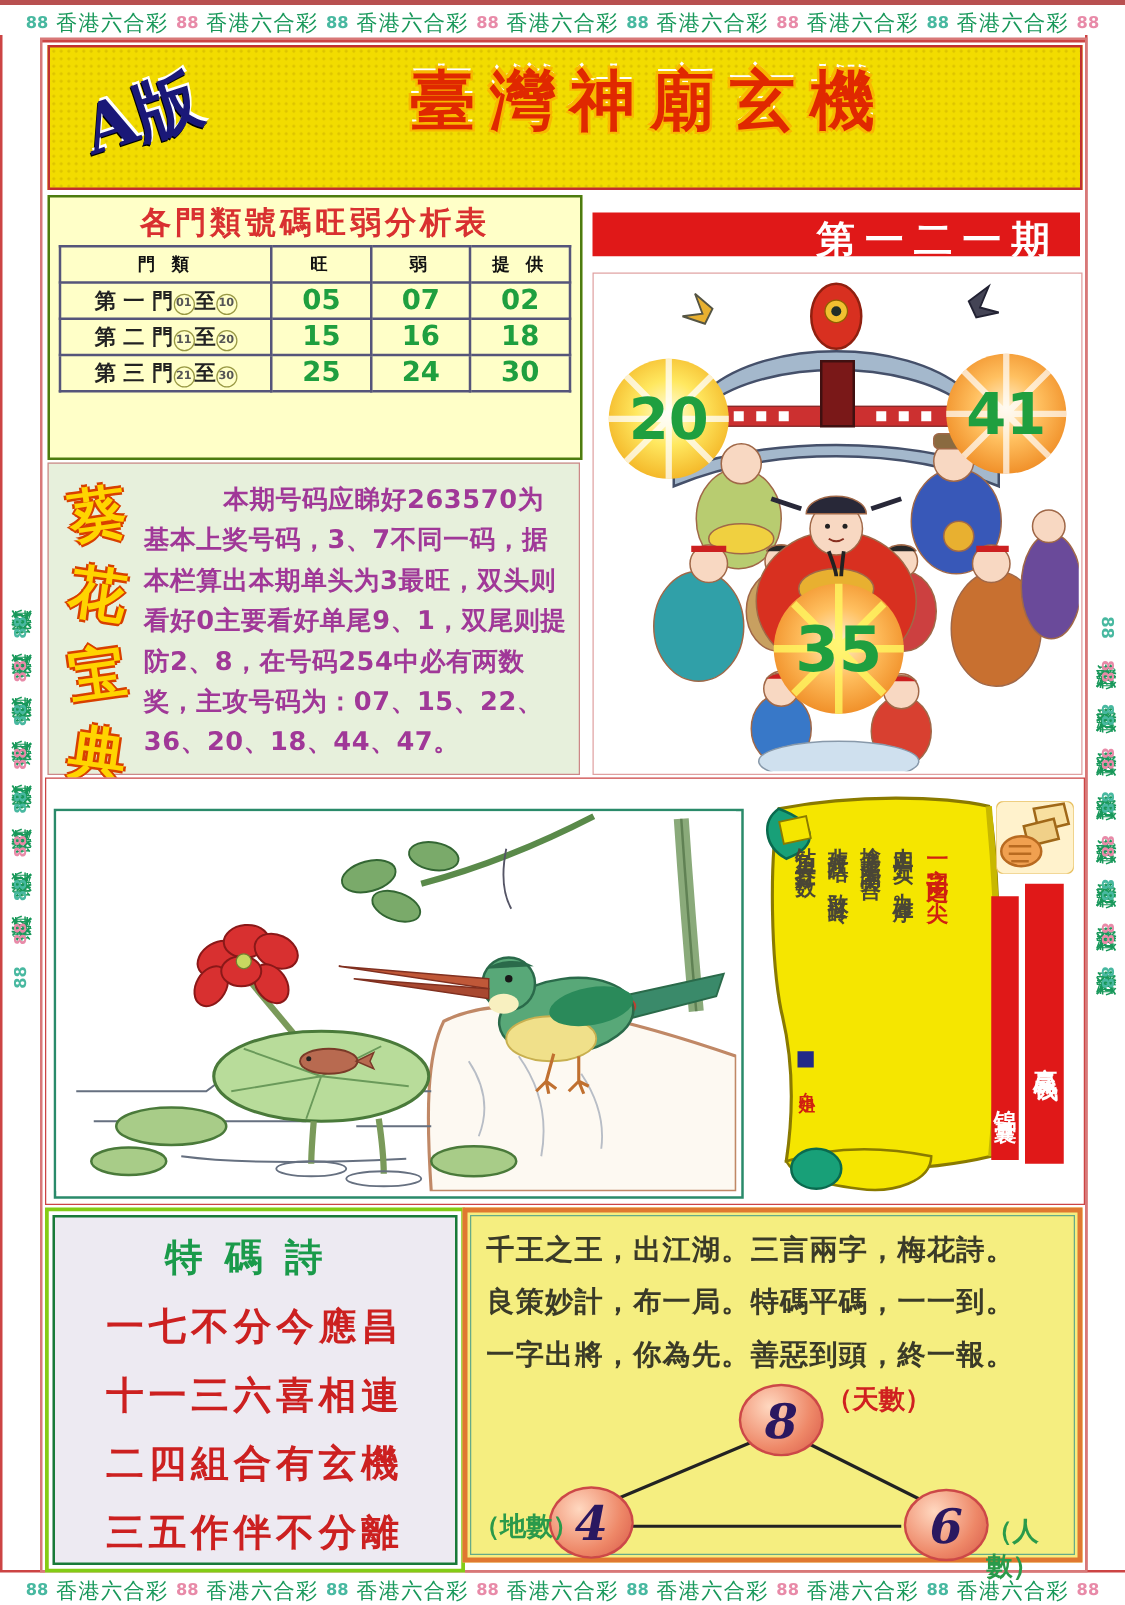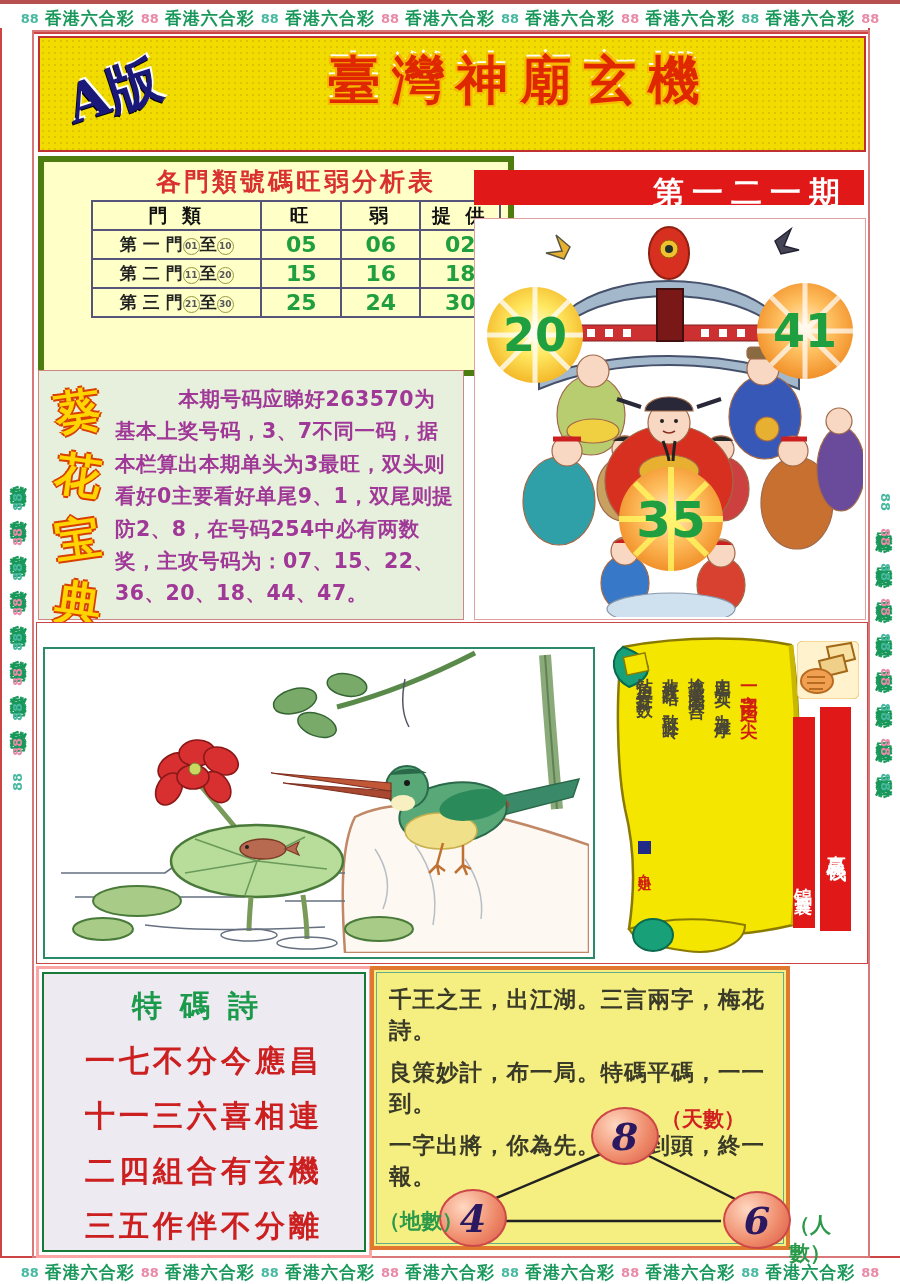--- a/index.html
+++ b/index.html
@@ -9,49 +9,49 @@
   
   .hborder{position:absolute;left:0;width:900px;height:28px;background:#fff;
            display:flex;align-items:center;justify-content:center;gap:6px;overflow:hidden;white-space:nowrap;}
   #border-top{top:0;border-top:4px solid #b85050;border-bottom:2px solid #cc4444;}
   #border-bottom{top:1256px;border-bottom:4px solid #b85050;border-top:2px solid #cc4444;}
   .vborder{position:absolute;top:28px;width:30px;height:1228px;background:#fff;
            display:flex;align-items:center;justify-content:center;gap:6px;overflow:hidden;
            writing-mode:vertical-rl;}
   #border-left{left:0;border-right:2px solid #cc4444;transform:rotate(180deg);}
   #border-right{right:0;border-left:2px solid #cc4444;}
-  .btxt{color:#18985a;font-weight:bold;font-size:17px;letter-spacing:1px;}
+  .btxt{color:#18985a;font-weight:normal;font-size:17px;letter-spacing:1px;}
   .bsep{color:#e88aa8;font-weight:bold;font-size:13px;letter-spacing:0;}
   .bsep:nth-child(4n+1){color:#48b8a0;}
 
   .content-frame{position:absolute;left:32px;top:30px;width:834px;height:1224px;
                  border:2px solid #d87878;pointer-events:none;}
 
   
   #title-box{position:absolute;left:38px;top:36px;width:824px;height:112px;
              background:#f2dc00;border:2px solid #c03030;
              background-image:radial-gradient(#ddc400 1px, transparent 1.4px);background-size:6px 6px;}
   #edition{position:absolute;left:26px;top:18px;font-size:54px;font-weight:900;color:#1a1878;
            transform:rotate(-18deg);font-family:"DejaVu Serif",serif;
            text-shadow:2px -2px 0 #ffffff,-1px 1px 0 #000;}
   #main-title{position:absolute;left:150px;top:8px;width:660px;text-align:center;
               font-size:52px;font-weight:900;color:#e02800;letter-spacing:12px;
               font-family:"DejaVu Serif",serif;
               text-shadow:-2px -2px 0 #f8b800,2px -2px 0 #f8b800,-2px 2px 0 #f8b800,2px 2px 0 #f8b800,0 -4px 0 #fff;}
 
   
   #table-box{position:absolute;left:38px;top:156px;width:424px;height:208px;
-             background:#ffffc8;border:6px solid #4d7c0f;padding-left:40px;}
+             background:#ffffc8;border:2px solid #4d7c0f;}
   #table-title{color:#d93030;font-weight:900;font-size:25px;text-align:center;
                letter-spacing:3px;margin:3px 0 2px;font-family:"DejaVu Serif",serif;}
   table.an{border-collapse:collapse;margin:0 auto;width:410px;}
   table.an td,table.an th{border:2px solid #55557a;padding:0;height:27px;text-align:center;}
   th.cat,td.cat{width:172px;font-size:17px;font-weight:bold;color:#222;}
   td.val{width:79px;color:#1f9f3f;font-weight:bold;font-size:22px;}
-  th.hd{font-size:19px;color:#111;letter-spacing:4px;}
+  th.hd{font-size:14px;color:#111;letter-spacing:4px;}
   .circ{display:inline-block;width:15px;height:15px;border:1px solid #999944;border-radius:50%;
         font-size:9px;line-height:15px;font-weight:bold;color:#555;vertical-align:1px;}
 
   
   #kuihua-box{position:absolute;left:38px;top:370px;width:424px;height:248px;
               background:#e7f0dc;border:1px solid #cc8888;}
   #kh-title{position:absolute;left:8px;top:10px;width:62px;display:flex;flex-direction:column;
             align-items:center;gap:2px;}
   #kh-title span{font-size:46px;font-weight:900;color:#ffd400;font-family:"DejaVu Serif",serif;
                  text-shadow:-2px 0 0 #d84000,2px 0 0 #d84000,0 -2px 0 #d84000,0 2px 0 #d84000;}
@@ -79,29 +79,29 @@
               font-size:13px;font-weight:bold;letter-spacing:2px;}
   .seal{display:inline-block;width:13px;height:13px;background:#222a88;margin-bottom:3px;}
   #gold-icon{position:absolute;left:202px;top:14px;}
   #right-banner{position:absolute;left:198px;top:80px;width:58px;height:224px;}
   .stripe{position:absolute;background:#e01818;color:#fff;writing-mode:vertical-rl;
           text-align:center;font-size:20px;font-weight:900;letter-spacing:8px;}
   #stripe-main{right:0;top:0;width:31px;height:100%;padding-top:54px;box-sizing:border-box;}
   #stripe-side{left:0;top:10px;width:22px;height:94%;padding-top:120px;box-sizing:border-box;font-size:18px;}
 
   
-  #poem-box{position:absolute;left:36px;top:966px;width:330px;height:286px;border:3px solid #fca5a5;background:#fff;}
+  #poem-box{position:absolute;left:36px;top:966px;width:330px;height:286px;border:3px solid #84cc16;background:#fff;}
   #poem-inner{position:absolute;inset:3px;border:2px solid #187a38;background:#edeaf2;}
   #poem-title{color:#1a9a4a;font-size:30px;font-weight:900;letter-spacing:18px;text-align:center;
               margin-top:12px;font-family:"DejaVu Serif",serif;}
   .poem-line{color:#cc2020;font-size:30px;font-weight:800;letter-spacing:4px;text-align:center;
              margin-top:14px;font-family:"DejaVu Serif",serif;}
 
   
-  #verse-box{position:absolute;left:370px;top:966px;width:420px;height:284px;border:4px solid #e07830;
+  #verse-box{position:absolute;left:370px;top:966px;width:496px;height:284px;border:4px solid #e07830;
              background:#f5ee80;box-sizing:border-box;}
   #verse-inner{position:absolute;inset:2px;border:1px solid #66aa88;}
   .verse-line{color:#3a3a28;font-size:22.5px;font-weight:700;letter-spacing:1px;
               padding:0 12px;margin-top:11px;}
   .oval{position:absolute;width:64px;height:54px;border-radius:50%;
         background:radial-gradient(circle at 35% 30%,#ffd8c0,#ee8868 60%,#d85848);
         border:2px solid #cc4848;display:flex;align-items:center;justify-content:center;
         color:#2a1860;font-size:38px;font-weight:900;font-style:italic;font-family:"DejaVu Serif",serif;}
   .tri-label{position:absolute;font-size:21px;font-weight:900;font-family:"DejaVu Serif",serif;}
   .lbl-red{color:#d02020;} .lbl-green{color:#2a9a4a;}
@@ -200,21 +200,21 @@
       <tbody>
           <tr>
         <th class="cat hd">門 類</th>
         <th class="hd">旺</th>
         <th class="hd">弱</th>
         <th class="hd">提 供</th>
       </tr>
       <tr>
         <td class="cat"><span>第 一 門</span><span class="circ">01</span><span>至</span><span class="circ">10</span></td>
         <td class="val">05</td>
-        <td class="val">06</td>
+        <td class="val">07</td>
         <td class="val">02</td>
       </tr>
       <tr>
         <td class="cat"><span>第 二 門</span><span class="circ">11</span><span>至</span><span class="circ">20</span></td>
         <td class="val">15</td>
         <td class="val">16</td>
         <td class="val">18</td>
       </tr>
       <tr>
         <td class="cat"><span>第 三 門</span><span class="circ">21</span><span>至</span><span class="circ">30</span></td>

